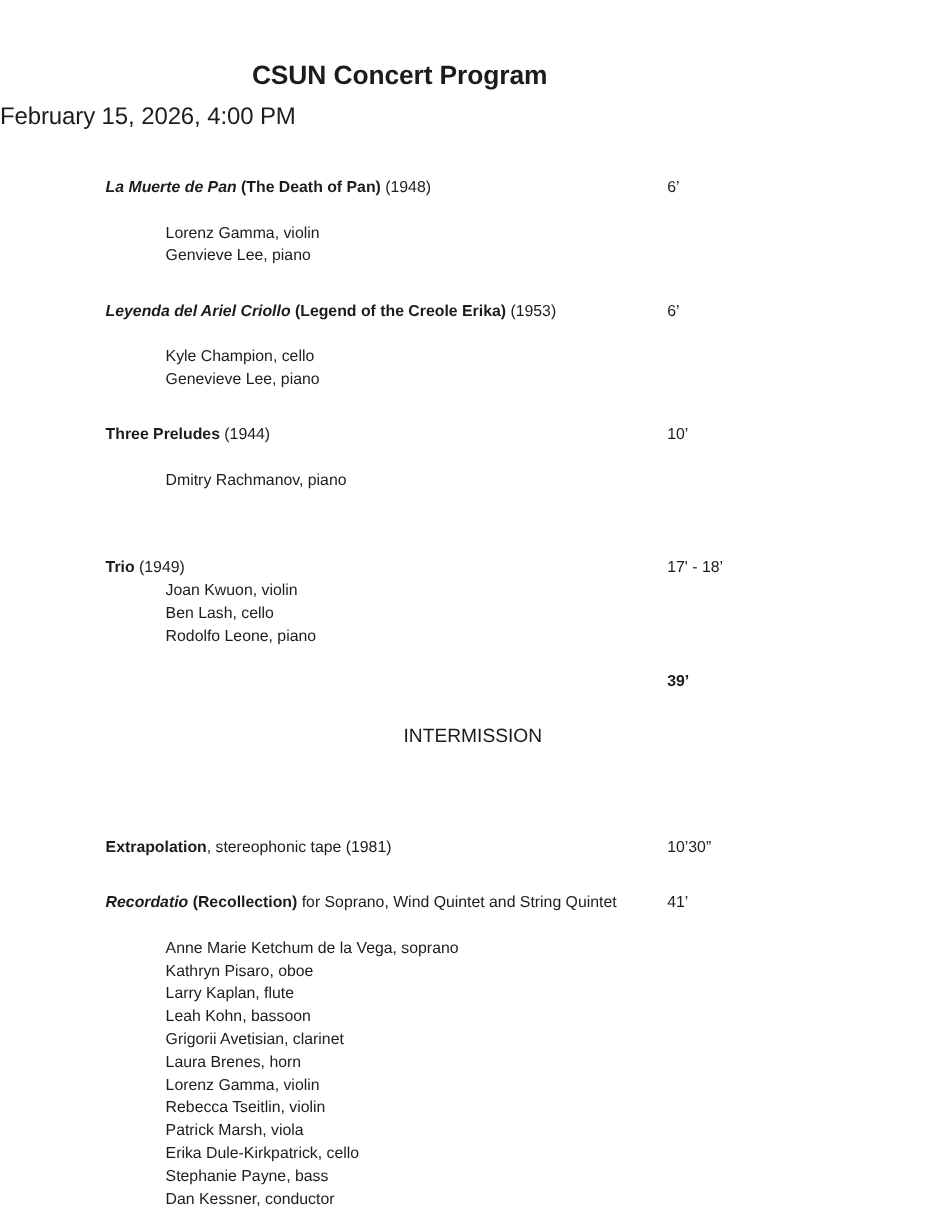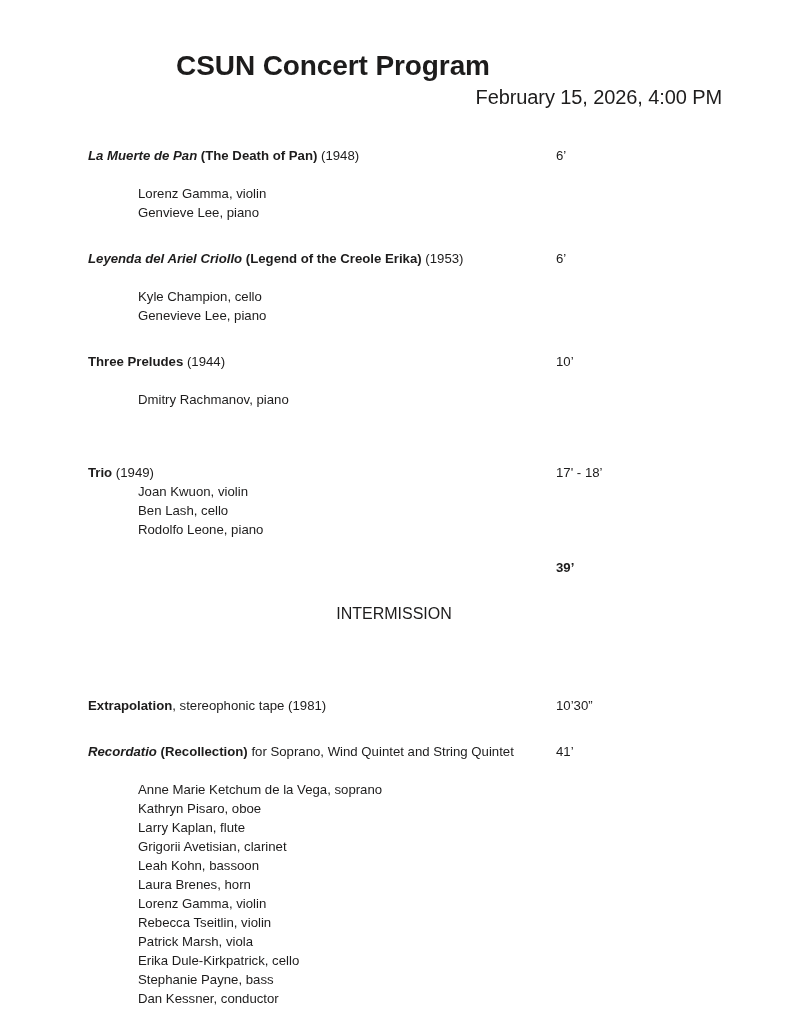--- a/index.html
+++ b/index.html
@@ -24,30 +24,30 @@
     box-sizing: border-box;
   }
 
   
   .doc-title {
     position: absolute;
     left: 0;
     top: 50px;
     width: 666px;
     text-align: center;
-    font-size: 28px;
+    font-size: 22px;
     font-weight: bold;
     letter-spacing: -0.1px;
   }
   .doc-subtitle {
     position: absolute;
     left: 0;
     top: 86px;
     width: 722px;
-    text-align: right;
+    text-align: left;
     font-size: 20px;
     font-weight: normal;
     letter-spacing: -0.1px;
   }
 
   
   .program {
     position: absolute;
     left: 88px;
     top: 146px;
@@ -211,22 +211,22 @@
         <span class="work-title"><span class="t-bi">Recordatio</span><span class="t-b"> (Recollection)</span><span class="t-n"> for Soprano, Wind Quintet and String Quintet</span></span>
         <span class="duration">41’</span>
       </div>
 
       <div class="spacer-sm"></div>
 
       <div class="performers">
         <div class="performer">Anne Marie Ketchum de la Vega, soprano</div>
         <div class="performer">Kathryn Pisaro, oboe</div>
         <div class="performer">Larry Kaplan, flute</div>
+        <div class="performer">Leah Kohn, bassoon</div>
         <div class="performer">Grigorii Avetisian, clarinet</div>
-        <div class="performer">Leah Kohn, bassoon</div>
         <div class="performer">Laura Brenes, horn</div>
         <div class="performer">Lorenz Gamma, violin</div>
         <div class="performer">Rebecca Tseitlin, violin</div>
         <div class="performer">Patrick Marsh, viola</div>
         <div class="performer">Erika Dule-Kirkpatrick, cello</div>
         <div class="performer">Stephanie Payne, bass</div>
         <div class="performer">Dan Kessner, conductor</div>
       </div>
     </div>
 

